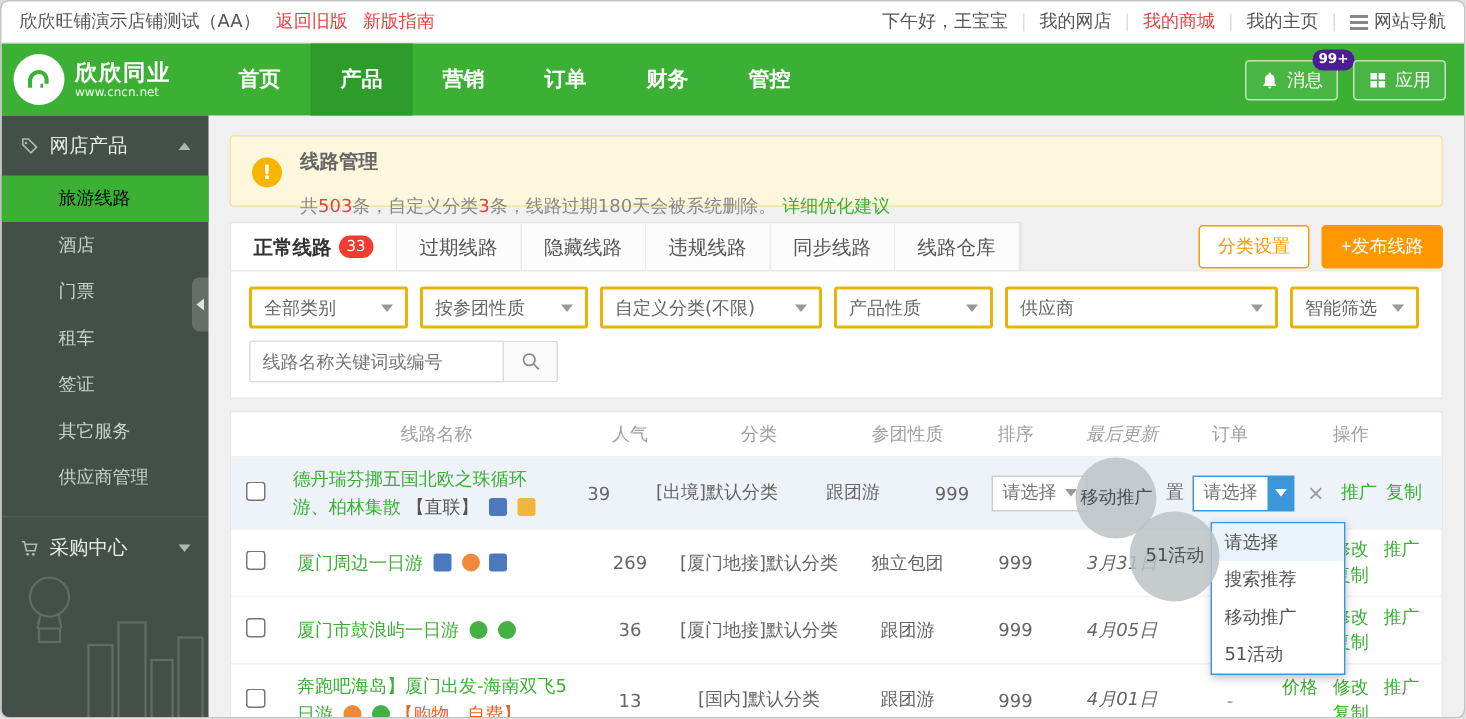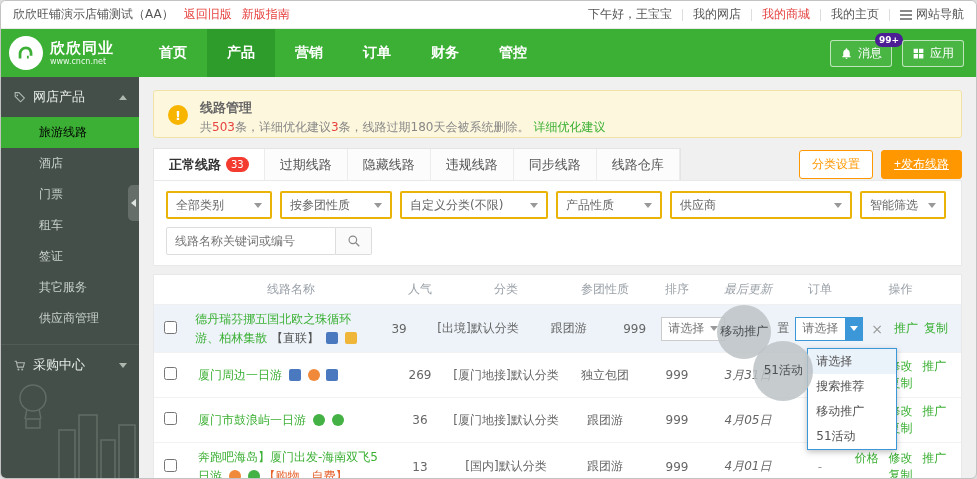--- a/index.html
+++ b/index.html
@@ -59,37 +59,37 @@
   .illustration { position:absolute; bottom:0; left:0; width:138px; opacity:.30; z-index:1; }
 
   
   .content { flex:1; padding:13px 14px 0 14px; overflow:hidden; }
 
   .notice { background:#fdf7dd; border:1px solid #f0e2a8; border-radius:3px;
             padding:8px 12px 8px 46px; position:relative; margin-bottom:10px; height:48px; }
   .notice-icon { position:absolute; left:14px; top:14px; width:20px; height:20px; border-radius:50%;
                  background:#f7b500; color:#fff; font-weight:bold; font-size:13px;
                  display:flex; align-items:center; justify-content:center; }
-  .notice-title { font-size:13px; font-weight:bold; color:#666; margin-bottom:2px; }
+  .notice-title { font-size:13px; font-weight:bold; color:#666; margin-bottom:12px; }
   .notice-text { font-size:12px; color:#888; }
   .num-red { color:#e64340; }
   .notice-link { color:#3cb035; margin-left:4px; cursor:pointer; }
 
   .tabs-row { display:flex; align-items:center; height:32px; }
   .tabs { display:flex; background:#fff; border:1px solid #e4e4e4; border-bottom:none; height:32px; }
   .tab { padding:0 15px; font-size:13px; color:#555; border-right:1px solid #ececec;
          display:flex; align-items:center; gap:5px; cursor:pointer; background:#fcfcfc; }
   .tab.active { font-weight:bold; color:#333; background:#fff; }
   .tab-badge { background:#f43b30; color:#fff; font-size:10px; border-radius:8px; padding:0 5px;
                line-height:15px; font-weight:normal; }
   .tab-actions { margin-left:auto; display:flex; gap:8px; }
   .btn-outline-orange { border:1px solid #ff9800; color:#ff9800; background:#fff;
                         padding:5px 12px; font-size:12px; border-radius:3px; cursor:pointer; }
   .btn-orange { background:#ff9800; color:#fff; border:1px solid #ff9800;
-                padding:5px 12px; font-size:12px; border-radius:3px; cursor:pointer;text-decoration:underline; }
+                padding:5px 12px; font-size:12px; border-radius:3px; cursor:pointer; }
 
   .panel-a { background:#fff; border:1px solid #e9e9e9; padding:10px 12px; }
   .filter-row { display:flex; gap:8px; margin-bottom:8px; }
   .select { height:28px; border:2px solid #eab308; border-radius:2px; background:#fff;
             display:flex; align-items:center; justify-content:space-between; padding:0 8px;
             font-size:12px; color:#666; cursor:pointer; }
   .caret { width:0; height:0; border-left:4px solid transparent; border-right:4px solid transparent;
            border-top:5px solid #999; margin-left:6px; }
   .w1{width:106px}.w2{width:112px}.w3{width:148px}.w4{width:106px}.w5{width:182px}.w6{width:86px}
   .search-row { display:flex; }
@@ -258,21 +258,21 @@
         </g>
       </svg>
     </aside>
 
     <main class="content">
 
       <div class="notice">
         <span class="notice-icon">!</span>
         <div class="notice-title">线路管理</div>
         <div class="notice-text">
-          <span>共</span><span class="num-red">503</span><span>条，详细优化建议</span><span class="num-red">3</span><span>条，线路过期180天会被系统删除。</span><a class="notice-link">详细优化建议</a>
+          <span>共</span><span class="num-red">503</span><span>条，自定义分类</span><span class="num-red">3</span><span>条，线路过期180天会被系统删除。</span><a class="notice-link">详细优化建议</a>
         </div>
       </div>
 
       <div class="tabs-row">
         <div class="tabs">
           <div class="tab active">
             <span>正常线路</span>
             <span class="tab-badge">33</span>
           </div>
           <div class="tab">过期线路</div>

